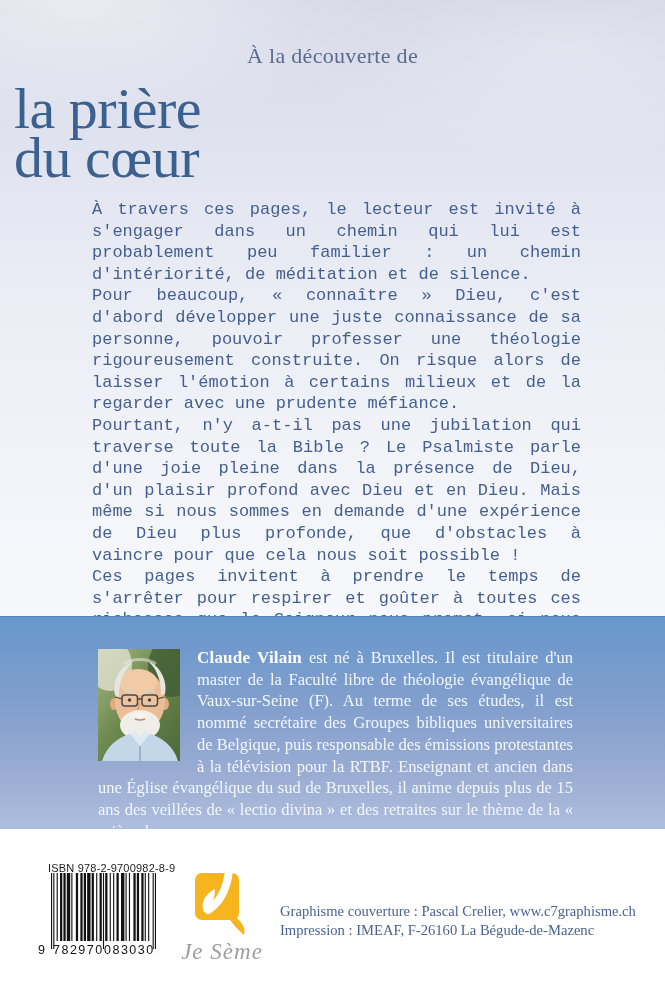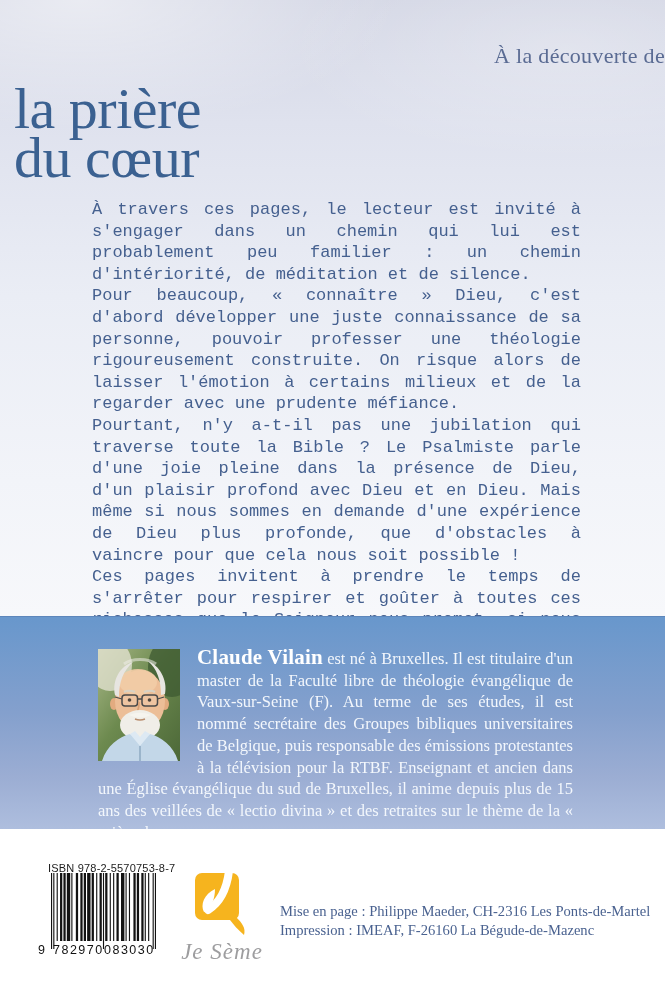--- a/index.html
+++ b/index.html
@@ -10,21 +10,21 @@
 
   
   .top-section {
     position:absolute; left:0; top:0; width:665px; height:616px;
     background:
       radial-gradient(80% 35% at 12% 0%, rgba(255,255,255,.50), rgba(255,255,255,0) 60%),
       radial-gradient(70% 30% at 85% 8%, rgba(255,255,255,.25), rgba(255,255,255,0) 60%),
       linear-gradient(180deg,#d4d7e5 0%, #dfe2ee 20%, #eaedf5 48%, #f2f4f9 78%, #f7f8fb 100%);
   }
   .supertitle {
-    position:absolute; top:43px; left:0; width:100%; text-align:right;
+    position:absolute; top:43px; left:0; width:100%; text-align:center;
     font-size:22px; color:#5a6b93; letter-spacing:.3px;
   }
   .book-title {
     position:absolute; top:70px; left:0; width:100%; margin:14px; text-align:left;
     font-size:58px; line-height:49px; font-weight:400; color:#3b6191; letter-spacing:-.5px;
   }
   .title-line { display:block; }
   .synopsis {
     position:absolute; left:92px; top:199px; width:489px;
     font-size:17px; line-height:21.6px; text-align:justify; color:#45608f;font-family:Liberation Mono, monospace;
@@ -38,21 +38,21 @@
     border-top:1px solid #5d86bb;
   }
   .author-inner {
     margin:30px 92px 0 98px;
     color:#f3f7fc; font-size:16.5px; line-height:21.7px; text-align:justify;
   }
   .author-photo {
     float:left; width:82px; height:112px; margin:2px 17px 5px 0; display:block;
   }
   .author-text { margin:0; }
-  .author-name { font-weight:700; font-size:21px; color:#ffffff; letter-spacing:.2px;margin-top:14px; }
+  .author-name { font-weight:700; font-size:17px; color:#ffffff; letter-spacing:.2px;margin-top:14px; }
 
   
   .footer { position:absolute; left:0; top:829px; width:665px; height:171px; background:#ffffff; }
   .isbn-label {
     position:absolute; left:48px; top:33px;
     font-family:"Liberation Sans","DejaVu Sans",sans-serif; font-size:11px; color:#1c1c1c; letter-spacing:.2px;
   }
   .barcode { position:absolute; left:38px; top:44px; width:132px; height:90px; }
   .bc-svg { position:absolute; left:0; top:0; display:block; }
   .bc-d {
@@ -132,21 +132,21 @@
         <path d="M 42,97 L 42,112" stroke="#8aa7bf" stroke-width="1.4"></path>
       </svg>
       <p class="author-text">
         <b class="author-name">Claude Vilain</b>
         <span>est né à Bruxelles. Il est titulaire d'un master de la Faculté libre de théologie évangélique de Vaux-sur-Seine (F). Au terme de ses études, il est nommé secrétaire des Groupes bibliques universitaires de Belgique, puis responsable des émissions protestantes à la télévision pour la RTBF. Enseignant et ancien dans une Église évangélique du sud de Bruxelles, il anime depuis plus de 15 ans des veillées de « lectio divina » et des retraites sur le thème de la « prière du cœur ».</span>
       </p>
     </div>
   </section>
 
   <section class="footer">
-    <div class="isbn-label">ISBN 978-2-5570753-8-7</div>
+    <div class="isbn-label">ISBN 978-2-9700982-8-9</div>
 
     <div class="barcode">
       <svg class="bc-svg" width="132" height="82" xmlns="http://www.w3.org/2000/svg" aria-hidden="true">
           <rect x="13.00" y="0" width="1.13" height="76" fill="#121212"></rect>
           <rect x="15.26" y="0" width="1.13" height="76" fill="#121212"></rect>
           <rect x="18.65" y="0" width="1.13" height="68" fill="#121212"></rect>
           <rect x="22.03" y="0" width="2.26" height="68" fill="#121212"></rect>
           <rect x="25.42" y="0" width="2.26" height="68" fill="#121212"></rect>
           <rect x="28.81" y="0" width="3.39" height="68" fill="#121212"></rect>
           <rect x="33.32" y="0" width="1.13" height="68" fill="#121212"></rect>
@@ -182,18 +182,18 @@
       <svg width="64" height="68" viewBox="0 0 64 68" xmlns="http://www.w3.org/2000/svg" aria-hidden="true">
         <rect x="5" y="4" width="44" height="47" rx="7" fill="#f6b41e"></rect>
         <path d="M 39,2 C 37,18 31,33 18,41" stroke="#ffffff" stroke-width="8" fill="none" stroke-linecap="round"></path>
         <path d="M 25,20 C 14,25 10,36 14,43 C 21,40 25,30 25,20 Z" fill="#ffffff"></path>
         <path d="M 46,48 C 52,54 56,59 54,66 C 48,61 43,55 40,51 Z" fill="#f6b41e"></path>
       </svg>
       <div class="publisher-name">Je Sème</div>
     </div>
 
     <div class="credits">
-      <div class="credit-line">Mise en page : Philippe Maeder, CH-2316 Les Ponts-de-Martel</div>
+      <div class="credit-line">Graphisme couverture : Pascal Crelier, www.c7graphisme.ch</div>
       <div class="credit-line">Impression : IMEAF, F-26160 La Bégude-de-Mazenc</div>
     </div>
   </section>
 
 </div>
 
 </body></html>

